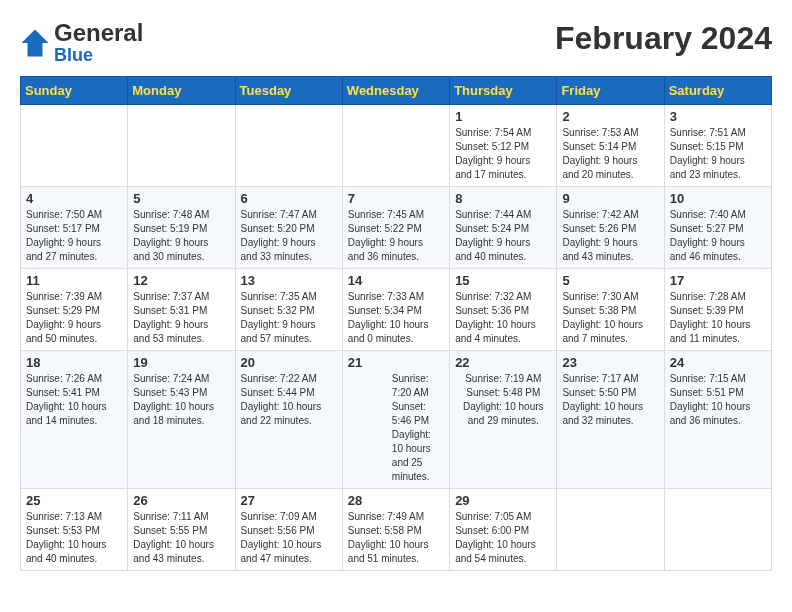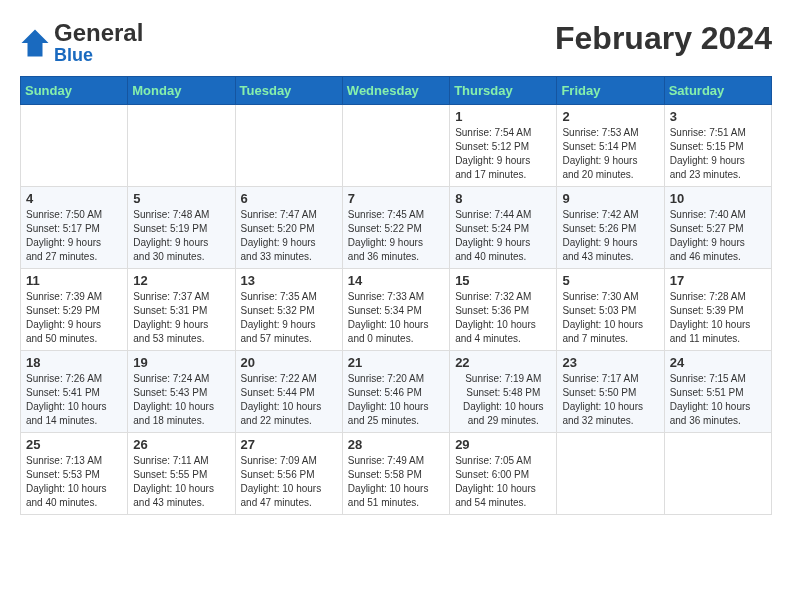--- a/index.html
+++ b/index.html
@@ -52,21 +52,21 @@
       font-size: 14px;
       color: #555;
     }
     .calendar {
       width: 100%;
       border-collapse: collapse;
       border: 1px solid #ccc;
     }
     .calendar th {
       background: #1a6abf;
-      color: #86efac;
+      color: #fde047;
       font-size: 13px;
       font-weight: bold;
       padding: 6px 4px;
       text-align: left;
       border: 1px solid #1555a0;
     }
     .calendar td {
       vertical-align: top;
       border: 1px solid #ddd;
       padding: 4px 5px;
@@ -235,21 +235,21 @@
         <td>
           <span class="day-num">15</span>
           <div class="cell-info" style="white-space: pre-line;">Sunrise: 7:32 AM
 Sunset: 5:36 PM
 Daylight: 10 hours
 and 4 minutes.</div>
         </td>
         <td>
           <span class="day-num">5</span>
           <div class="cell-info" style="white-space: pre-line;">Sunrise: 7:30 AM
-Sunset: 5:03 PM
+Sunset: 5:38 PM
 Daylight: 10 hours
 and 7 minutes.</div>
         </td>
         <td>
           <span class="day-num">17</span>
           <div class="cell-info" style="white-space: pre-line;">Sunrise: 7:28 AM
 Sunset: 5:39 PM
 Daylight: 10 hours
 and 11 minutes.</div>
         </td>
@@ -271,21 +271,21 @@
         </td>
         <td>
           <span class="day-num">20</span>
           <div class="cell-info" style="white-space: pre-line;">Sunrise: 7:22 AM
 Sunset: 5:44 PM
 Daylight: 10 hours
 and 22 minutes.</div>
         </td>
         <td>
           <span class="day-num">21</span>
-          <div class="cell-info" style="white-space: pre-line;">Sunrise: 7:20 AM
+          <div class="cell-info" style="white-space: pre-line; margin-left: 44px;">Sunrise: 7:20 AM
 Sunset: 5:46 PM
 Daylight: 10 hours
 and 25 minutes.</div>
         </td>
         <td>
           <span class="day-num">22</span>
           <div class="cell-info" style="white-space: pre-line; text-align: center;">Sunrise: 7:19 AM
 Sunset: 5:48 PM
 Daylight: 10 hours
 and 29 minutes.</div>

